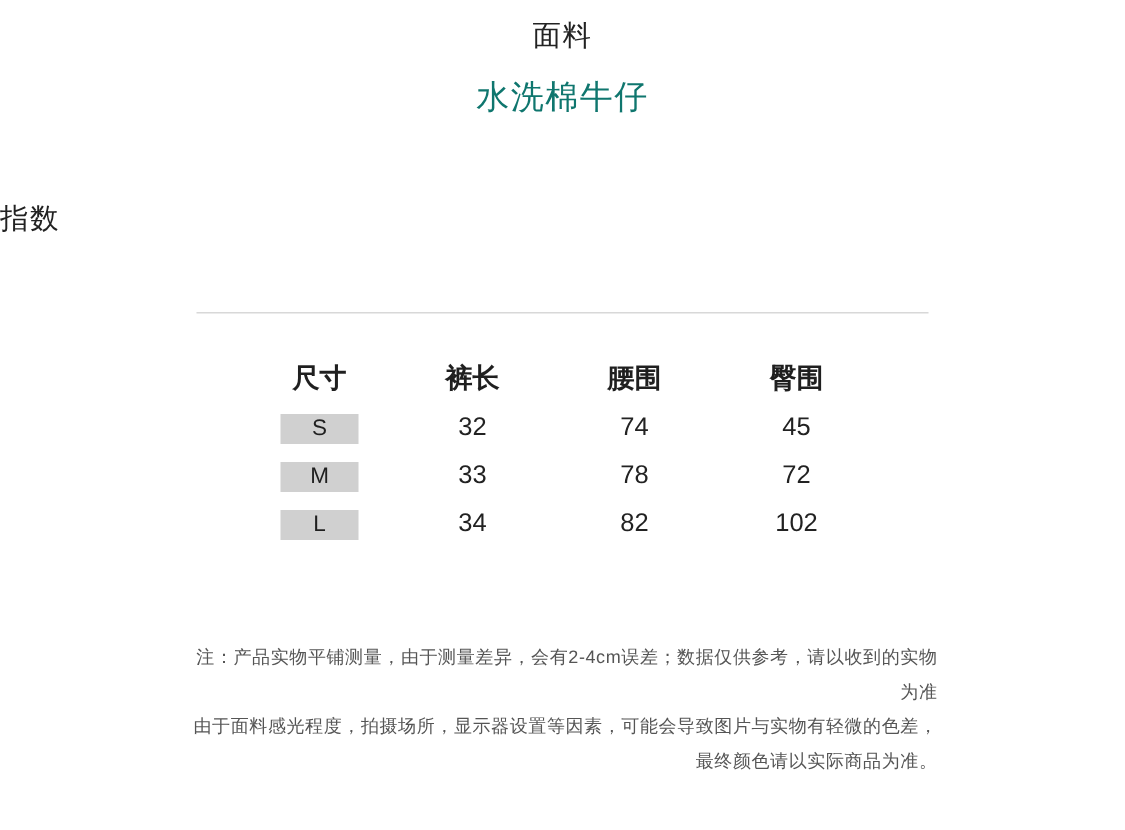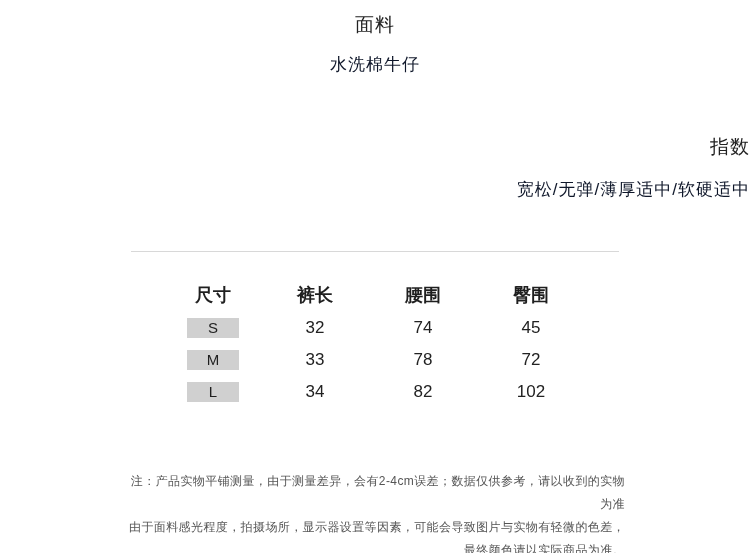--- a/index.html
+++ b/index.html
@@ -27,32 +27,32 @@
     text-align: center;
     padding-top: 10px;
   }
   .heading {
     font-size: 19px;
     line-height: 30px;
     color: #222222;
     letter-spacing: 1px;
   }
   .subline {
-    font-size: 17px;
+    font-size: 22px;
     line-height: 30px;
-    color: #0f172a;
+    color: #0f766e;
     letter-spacing: 1px;
   }
   .section-fabric .subline {
     margin-top: 10px;
   }
 
   
   .section-index {
-    text-align: right;
+    text-align: left;
     padding-top: 52px;
   }
   .section-index .subline {
     margin-top: 13px;
   }
 
   
   .divider {
     width: 488px;
     height: 1px;
@@ -121,21 +121,20 @@
 
 <div class="page">
 
   <div class="section-fabric">
     <div class="heading">面料</div>
     <div class="subline">水洗棉牛仔</div>
   </div>
 
   <div class="section-index">
     <div class="heading">指数</div>
-    <div class="subline">宽松/无弹/薄厚适中/软硬适中</div>
   </div>
 
   <div class="divider"></div>
 
   <table class="size-table">
     <thead>
       <tr>
         <th class="col-size">尺寸</th>
         <th class="col-data">裤长</th>
         <th class="col-data">腰围</th>

